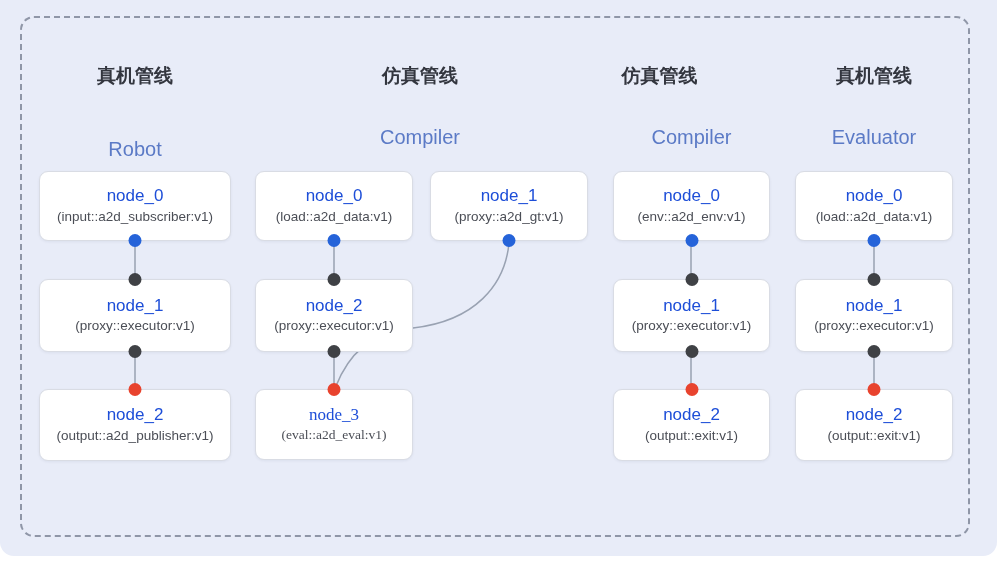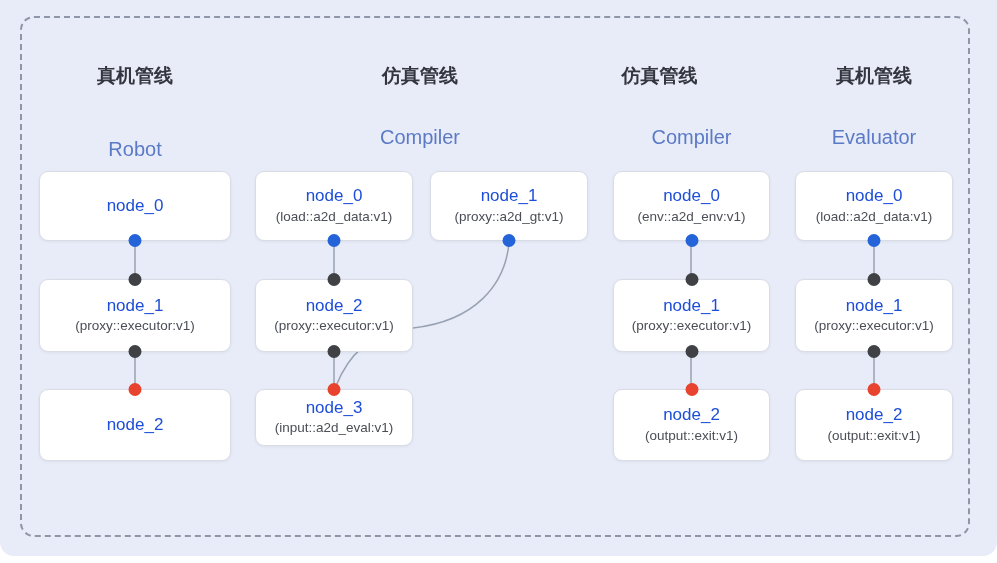--- a/index.html
+++ b/index.html
@@ -63,52 +63,54 @@
 <div class="title-zh" style="left:581px;width:157px;">仿真管线</div>
 <div class="title-zh" style="left:795px;width:158px;">真机管线</div>
 
 <div class="title-en" style="left:39px;width:192px;margin-top:12px;">Robot</div>
 <div class="title-en" style="left:334px;width:172px;">Compiler</div>
 <div class="title-en" style="left:613px;width:157px;">Compiler</div>
 <div class="title-en" style="left:795px;width:158px;">Evaluator</div>
 
 <div class="node" style="left:39px;top:171px;width:192px;height:70px;">
   <span class="nm">node_0</span>
+  <span class="tp">(input::a2d_subscriber:v1)</span>
   <span class="dot bottom" style="background: rgb(37, 99, 217);"></span>
 </div>
 <div class="node" style="left:39px;top:279px;width:192px;height:73px;">
   <span class="nm">node_1</span>
   <span class="tp">(proxy::executor:v1)</span>
   <span class="dot top" style="background: rgb(63, 65, 69);"></span>
   <span class="dot bottom" style="background: rgb(63, 65, 69);"></span>
 </div>
 <div class="node" style="left:39px;top:389px;width:192px;height:72px;">
   <span class="nm">node_2</span>
+  <span class="tp">(output::a2d_publisher:v1)</span>
   <span class="dot top" style="background: rgb(232, 67, 46);"></span>
 </div>
 
 <div class="node" style="left:255px;top:171px;width:158px;height:70px;">
   <span class="nm">node_0</span>
   <span class="tp">(load::a2d_data:v1)</span>
   <span class="dot bottom" style="background: rgb(37, 99, 217);"></span>
 </div>
 <div class="node" style="left:430px;top:171px;width:158px;height:70px;">
   <span class="nm">node_1</span>
   <span class="tp">(proxy::a2d_gt:v1)</span>
   <span class="dot bottom" style="background: rgb(37, 99, 217);"></span>
 </div>
 <div class="node" style="left:255px;top:279px;width:158px;height:73px;">
   <span class="nm">node_2</span>
   <span class="tp">(proxy::executor:v1)</span>
   <span class="dot top" style="background: rgb(63, 65, 69);"></span>
   <span class="dot bottom" style="background: rgb(63, 65, 69);"></span>
 </div>
-<div class="node" style="left:255px;top:389px;width:158px;height:57px;">
+<div class="node" style="left:255px;top:389px;width:158px;height:71px;font-family:Liberation Serif, serif;">
   <span class="nm">node_3</span>
-  <span class="tp">(input::a2d_eval:v1)</span>
+  <span class="tp">(eval::a2d_eval:v1)</span>
   <span class="dot top" style="background: rgb(232, 67, 46);"></span>
 </div>
 
 <div class="node" style="left:613px;top:171px;width:157px;height:70px;">
   <span class="nm">node_0</span>
   <span class="tp">(env::a2d_env:v1)</span>
   <span class="dot bottom" style="background: rgb(37, 99, 217);"></span>
 </div>
 <div class="node" style="left:613px;top:279px;width:157px;height:73px;">
   <span class="nm">node_1</span>

